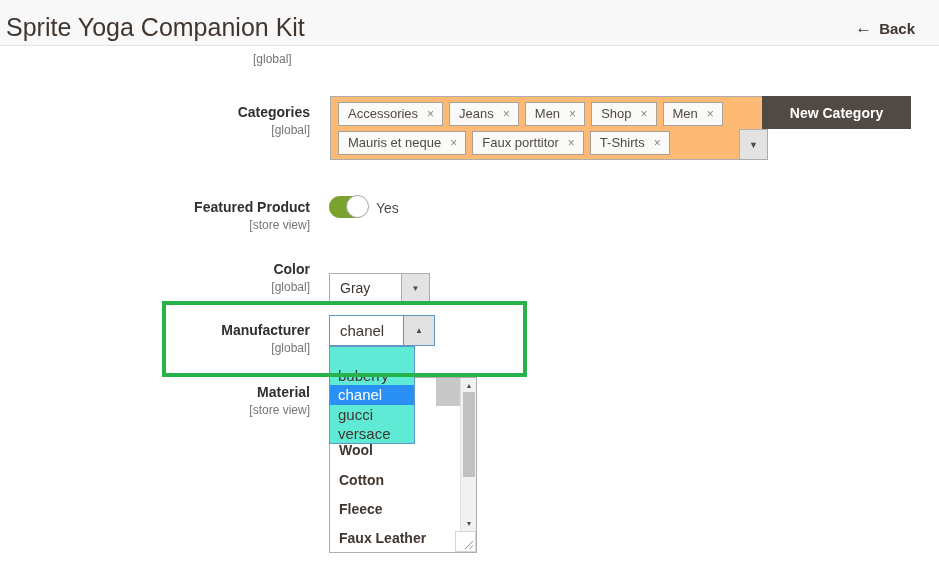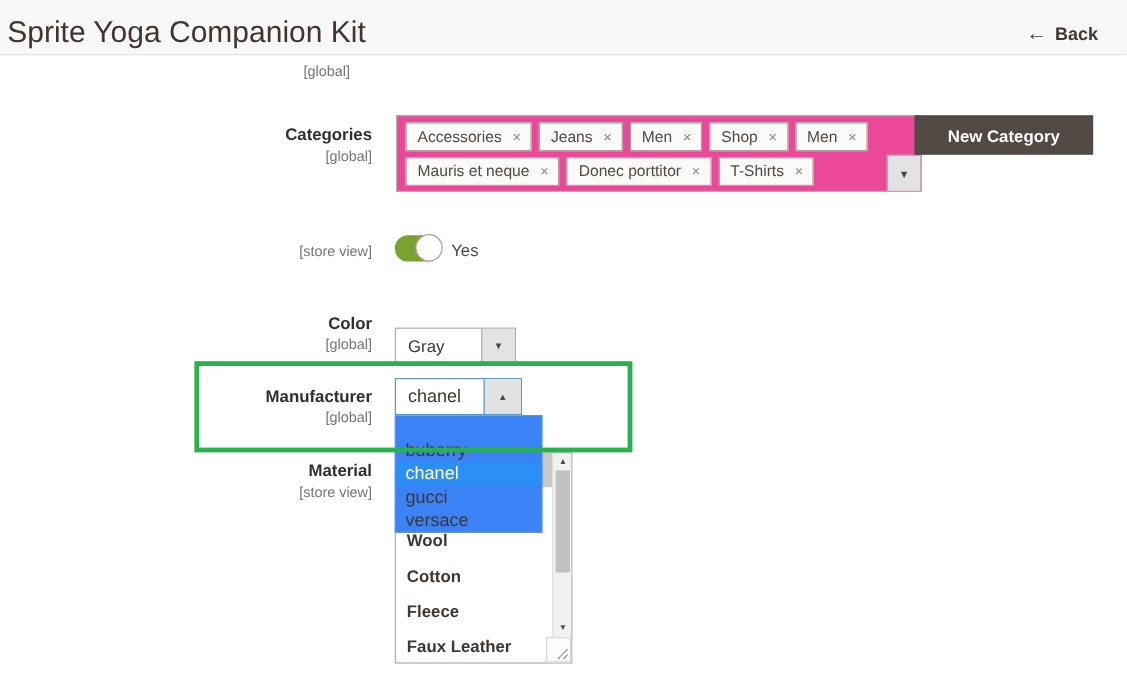--- a/index.html
+++ b/index.html
@@ -17,21 +17,21 @@
 
   
   .clipped-scope { position:absolute; left:253px; top:52px; z-index:10; font-size:12px; color:#757575; }
 
   
   .field-label { position:absolute; left:0; width:310px; text-align:right; z-index:5; }
   .field-label .lbl { font-size:14px; font-weight:700; color:#303030;margin-left:20px; }
   .field-label .scope { font-size:12px; color:#757575; margin-top:3px; }
 
   
-  .tags-box { position:absolute; left:330px; top:96px; width:438px; height:64px; background:#ec4899;
+  .tags-box { position:absolute; left:330px; top:96px; width:438px; height:64px; background:#fdba74;
               border:1px solid #adadad; z-index:5; }
   .tag-row { display:flex; gap:6px; padding:5px 0 0 7px; }
   .tag { display:inline-flex; align-items:center; gap:9px; background:#fafaf9; border:1px solid #a9a29b;
          padding:3px 8px 4px 9px; font-size:13px; color:#514943; white-space:nowrap; cursor:default; }
   .tag-x { color:#8f8780; font-size:12px; cursor:pointer; }
   .cat-dd { position:absolute; right:0; bottom:0; width:28px; height:30px; background:#e3e3e3;
             border:none; border-left:1px solid #adadad; border-top:1px solid #adadad; cursor:pointer;
             color:#514943; font-size:9px; line-height:28px; text-align:center; }
 
   .new-cat-btn { position:absolute; left:762px; top:96px; width:149px; height:33px; background:#514943;
@@ -50,21 +50,21 @@
                      font-size:14px; color:#41362f; }
   .sel-arrow { position:absolute; right:0; top:0; bottom:0; width:28px; background:#e3e3e3;
                border-left:1px solid #adadad; display:flex; align-items:center; justify-content:center;
                font-size:8px; color:#514943; }
   .color-select { left:329px; top:253px; width:101px; height:30px;margin-top:20px; }
   .mfr-select { left:329px; top:315px; width:106px; height:31px; border-color:#5e97c3; z-index:22; }
   .mfr-select .sel-val { font-size:15px; }
   .mfr-select .sel-arrow { width:31px; background:#e2e2e2; border-left:1px solid #5e97c3; }
 
   
-  .dd-panel { position:absolute; left:329px; top:346px; width:123px; height:98px; background:#3b82f6;
+  .dd-panel { position:absolute; left:329px; top:346px; width:86px; height:98px; background:#5eead4;
               border:1px solid #5e97c3; z-index:20; }
   .dd-opt { height:19.2px; line-height:19.2px; padding-left:8px; font-size:15px; color:#41362f;
             cursor:pointer; white-space:nowrap; overflow:hidden; }
   .dd-opt.selected { background:#2a90f5; color:#fff; }
 
   
   .material-box { position:absolute; left:329px; top:377px; width:148px; height:176px; background:#fff;
                   border:1px solid #adadad; z-index:8;font-weight:bold; }
   .mat-opt { position:absolute; left:9px; font-size:14px; color:#41362f; cursor:pointer; }
   .gray-block { position:absolute; left:106px; top:0; width:24px; height:28px; background:#c8c8c8; }
@@ -123,36 +123,37 @@
         <span>Men</span>
         <span class="tag-x">×</span>
       </span>
     </div>
     <div class="tag-row">
       <span class="tag">
         <span>Mauris et neque</span>
         <span class="tag-x">×</span>
       </span>
       <span class="tag">
-        <span>Donec porttitor</span>
+        <span>Faux porttitor</span>
         <span class="tag-x">×</span>
       </span>
       <span class="tag">
         <span>T-Shirts</span>
         <span class="tag-x">×</span>
       </span>
     </div>
     <button class="cat-dd">
       <span>▼</span>
     </button>
   </div>
 
   <button class="new-cat-btn">New Category</button>
 
   <div class="field-label" style="top:199px">
+    <div class="lbl">Featured Product</div>
     <div class="scope">[store view]</div>
   </div>
   <div class="toggle">
     <div class="knob"></div>
   </div>
   <span class="toggle-val">Yes</span>
 
   <div class="field-label" style="top:261px">
     <div class="lbl">Color</div>
     <div class="scope">[global]</div>

